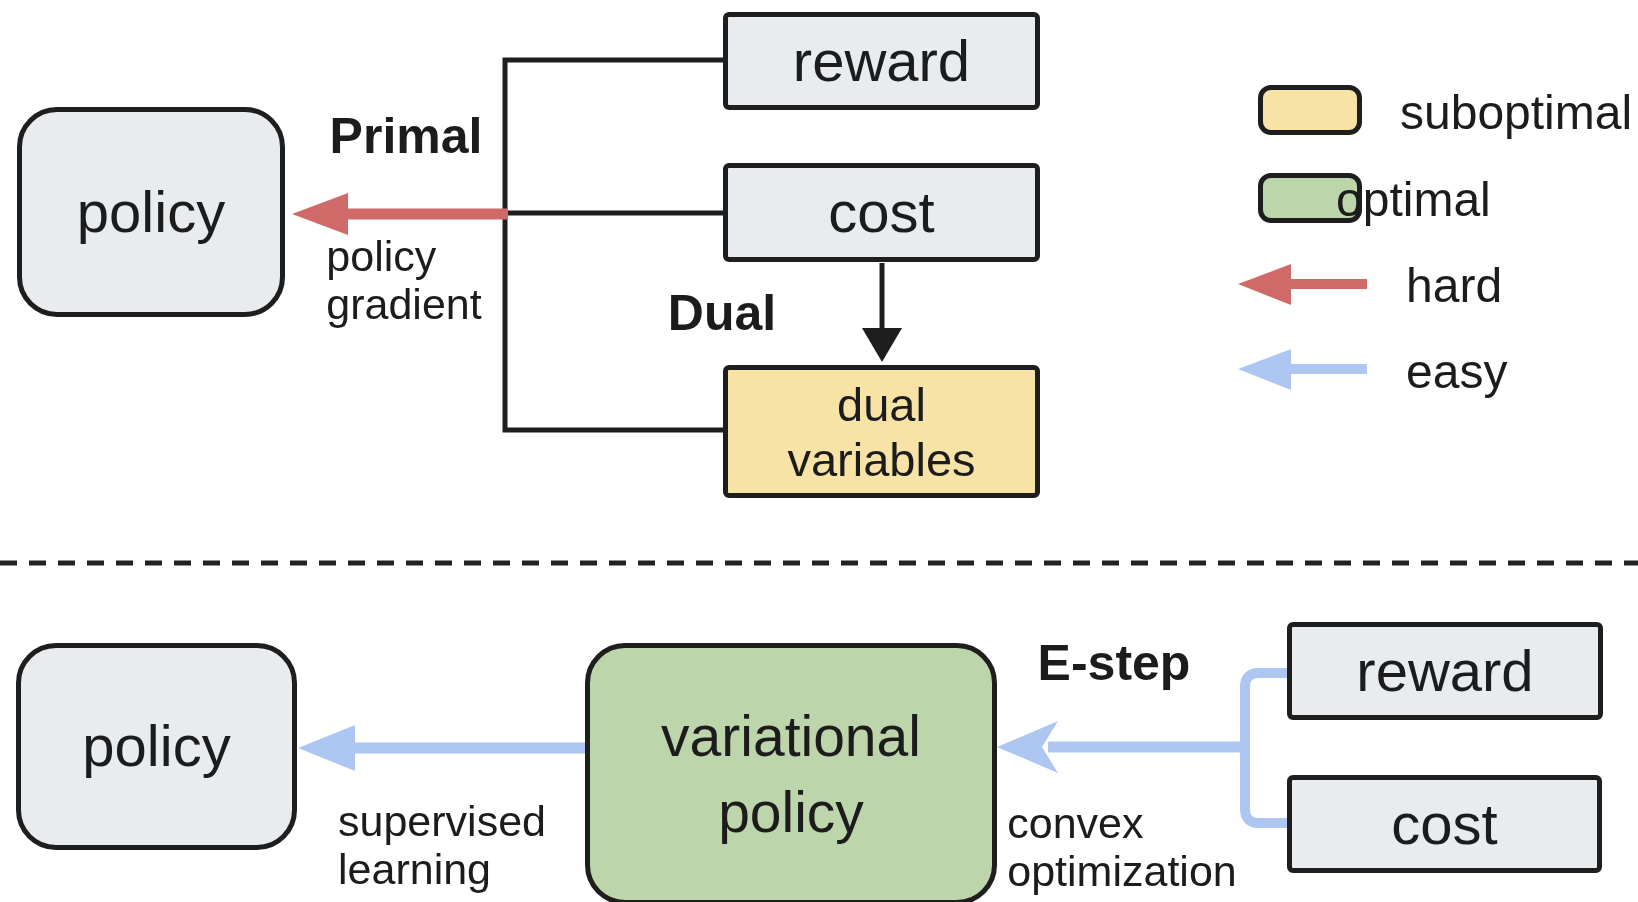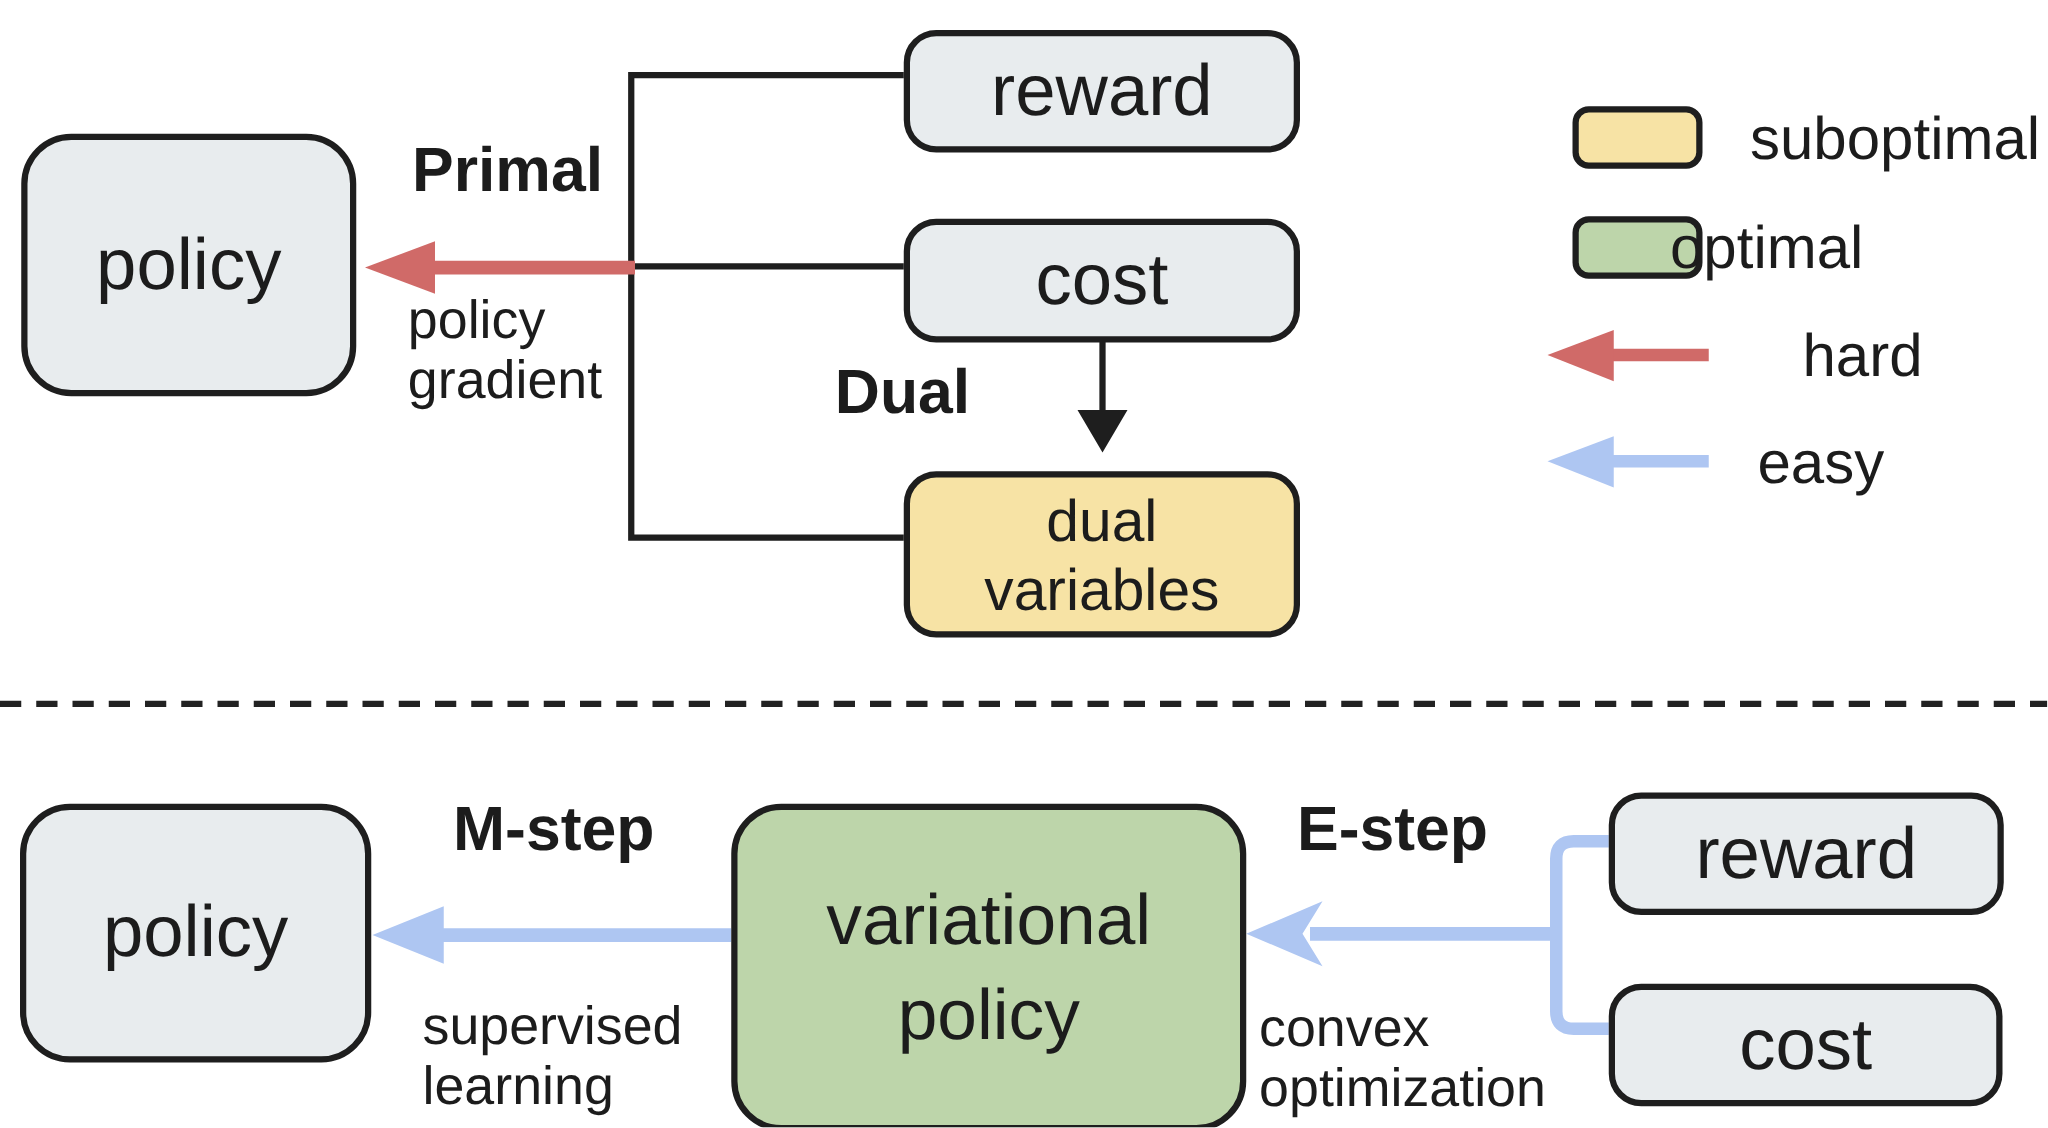--- a/index.html
+++ b/index.html
@@ -16,21 +16,21 @@
     position:absolute;
     box-sizing:border-box;
     border:5px solid #1e1e1e;
     background:var(--box_gray);
     display:flex;align-items:center;justify-content:center;
     text-align:center;
     white-space:pre-line;
     line-height:1.12;
   }
   .r-lg{border-radius:40px;}
-  .r-sm{border-radius:26px;margin-top:12px;}
+  .r-sm{border-radius:6px;}
   .fs-lg{font-size:58px;}
   .box-policy-top   {left:17px;  top:107px; width:268px; height:210px;}
   .box-reward-top   {left:723px; top:12px;  width:317px; height:98px;}
   .box-cost-top     {left:723px; top:163px; width:317px; height:99px;}
   .box-dual         {left:723px; top:365px; width:317px; height:133px; background:var(--box_yellow); font-size:47px; line-height:55px;}
   .box-policy-bot   {left:16px;  top:643px; width:281px; height:207px;}
   .box-variational  {left:585px; top:643px; width:412px; height:262px; background:var(--box_green); font-size:57px; line-height:76px;}
   .box-reward-bot   {left:1287px;top:622px; width:316px; height:98px;}
   .box-cost-bot     {left:1287px;top:775px; width:315px; height:98px;}
   .swatch{
@@ -56,21 +56,21 @@
   .lbl-primal    {left:406px; top:136px;}
   .lbl-polgrad   {left:404px; top:280px;}
   .lbl-dual      {left:722px; top:313px;}
   .lbl-estimate  {left:1053px;top:318px;}
   .lbl-mstep     {left:443px; top:663px;}
   .lbl-suplearn  {left:442px; top:845px;}
   .lbl-estep     {left:1114px;top:663px;}
   .lbl-convex    {left:1122px;top:847px;}
   .lbl-suboptimal{left:1400px;top:112px;}
   .lbl-optimal   {left:1336px;top:199px;}
-  .lbl-hard      {left:1406px;top:285px;margin-left:36px;}
+  .lbl-hard      {left:1406px;top:285px;}
   .lbl-easy      {left:1406px;top:371px;}
 </style>
 </head>
 <body>
 
 <div id="canvas">
 
   <svg id="connectors" viewBox="0 0 1638 902" xmlns="http://www.w3.org/2000/svg">
 
     <path d="M723 60 H505 V430 H723" fill="none" stroke="var(--line_black)" stroke-width="5"></path>
@@ -114,20 +114,19 @@
   <div class="lbl-legend lbl-optimal">optimal</div>
   <div class="lbl-legend lbl-hard">hard</div>
   <div class="lbl-legend lbl-easy">easy</div>
 
   <div class="box r-lg fs-lg box-policy-bot">policy</div>
   <div class="box r-lg box-variational">variational
 policy</div>
   <div class="box r-sm fs-lg box-reward-bot">reward</div>
   <div class="box r-sm fs-lg box-cost-bot">cost</div>
 
-  <div class="lbl lbl-bold lbl-mstep">M-step</div>
   <div class="lbl lbl-note lbl-suplearn">supervised
 learning</div>
   <div class="lbl lbl-bold lbl-estep">E-step</div>
   <div class="lbl lbl-note lbl-convex">convex
 optimization</div>
 
 </div>
 
 </body></html>

